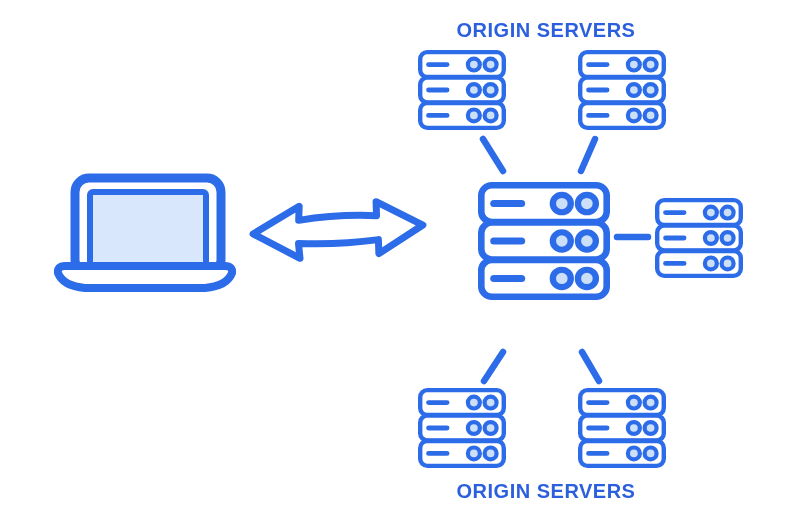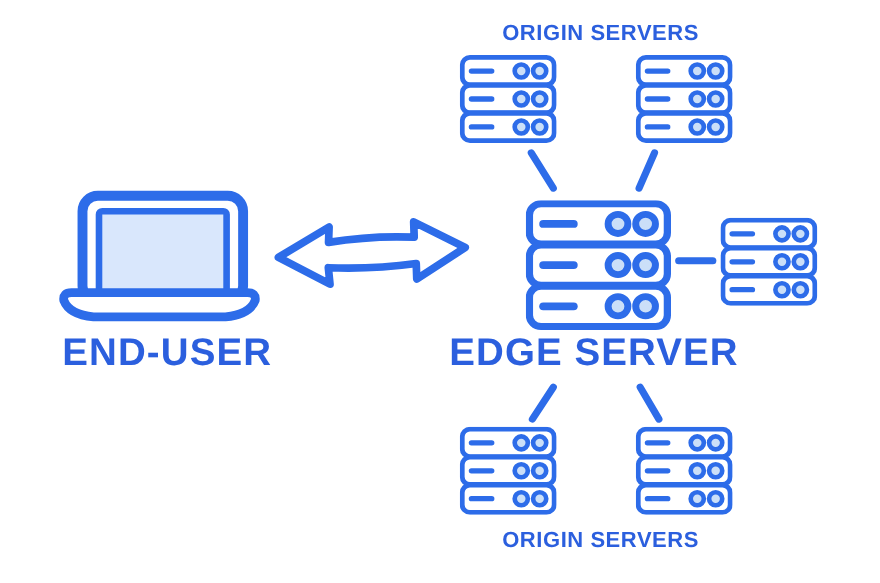--- a/index.html
+++ b/index.html
@@ -96,19 +96,17 @@
   <svg class="abs" style="left:56px;top:172px" width="178" height="122" viewBox="0 0 178 122">
     <rect x="19" y="6" width="146" height="96" rx="14" fill="#FFFFFF" stroke="#2D6CE9" stroke-width="9"></rect>
     <rect x="34" y="20" width="116" height="80" rx="3" fill="#D9E7FC" stroke="#2D6CE9" stroke-width="6"></rect>
     <path d="M9,94 L169,94 Q177,94 176,101 Q171,114 149,116 L29,116 Q7,114 2,101 Q1,94 9,94 Z" fill="#FFFFFF" stroke="#2D6CE9" stroke-width="8" stroke-linejoin="round"></path>
   </svg>
 
   <svg class="abs" style="left:247px;top:196px;transform:rotate(-2deg)" width="182" height="66" viewBox="0 0 182 66">
     <path d="M6,35 L53,9 L52,23 Q91,18 130,21 L130,7 L176,32 L131,59 L131,45 Q91,49 51,46 L52,61 Z" fill="#FFFFFF" stroke="#2D6CE9" stroke-width="7" stroke-linejoin="round"></path>
   </svg>
 
-  <div class="label label-big" style="left:152px;top:303px">END-USER</div>
 
-  <div class="label label-big" style="left:540px;top:303px">EDGE SERVER</div>
 
   <div class="label label-small" style="left:546px;top:481px">ORIGIN SERVERS</div>
 
 </div>
 
 </body></html>

